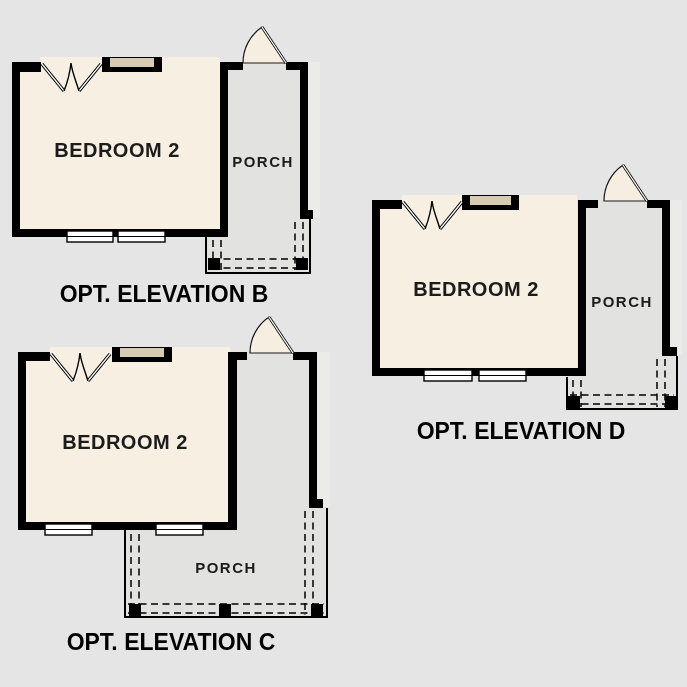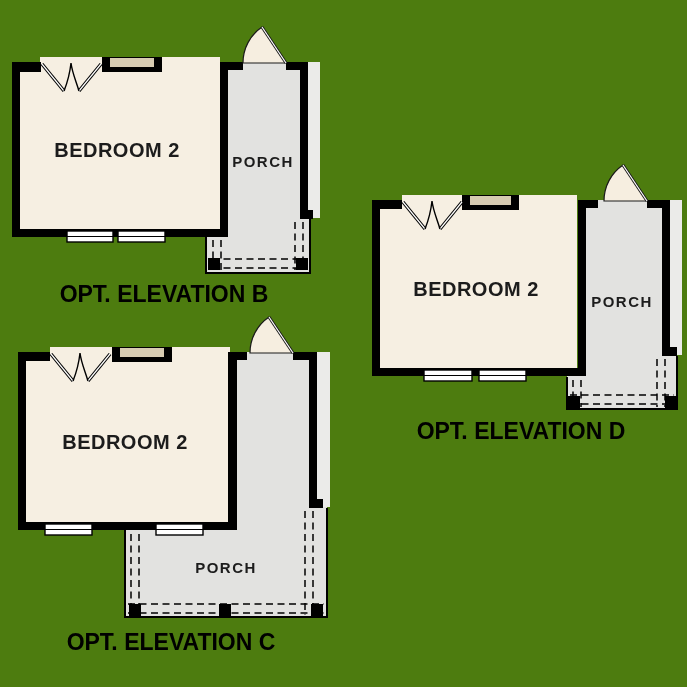--- a/index.html
+++ b/index.html
@@ -1,16 +1,16 @@
 <!DOCTYPE html>
 <html><head>
 <meta charset="utf-8">
 <style>
   html,body{margin:0;padding:0;background:#ffffff;}
-  #canvas{position:relative;width:687px;height:687px;background:#4d7c0f;overflow:hidden;
+  #canvas{position:relative;width:687px;height:687px;background:#e5e5e5;overflow:hidden;
           font-family:"Liberation Sans",sans-serif;text-decoration:underline;}
   svg{position:absolute;left:0;top:0;}
 
   
   .room-fill   {fill:#f6efe2;}
   .porch-fill  {fill:#e2e2e0;}
   .strip-fill  {fill:#ebebe9;}
   .tan-fill    {fill:#d7cbb2;}
   .wall        {fill:#000000;}
   .post        {fill:#000000;}

